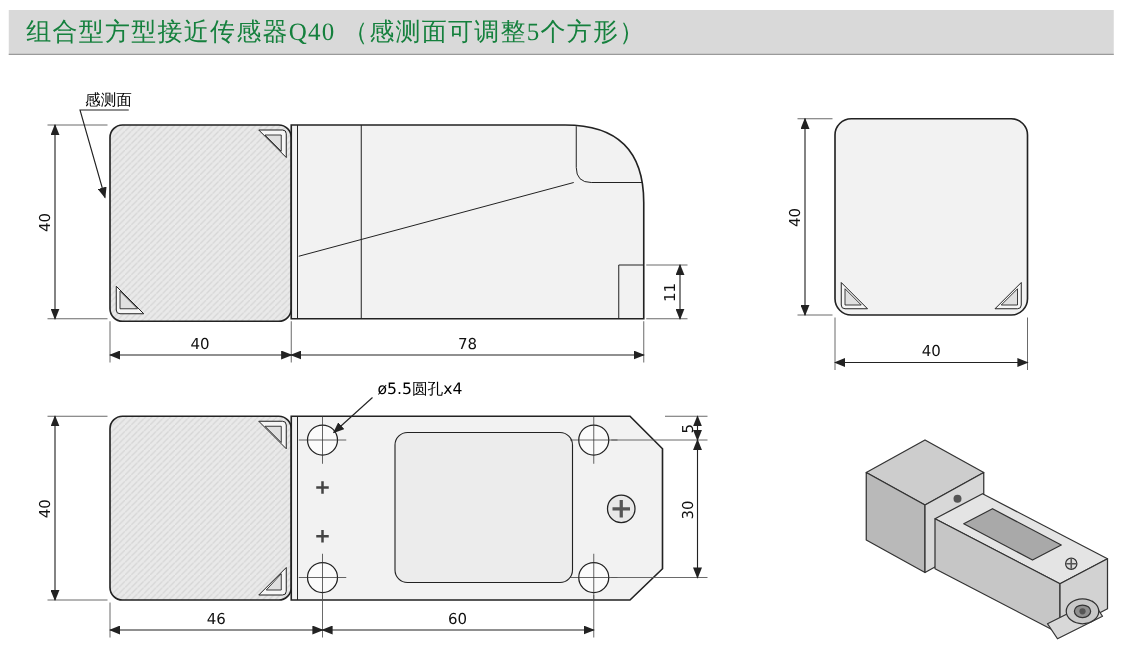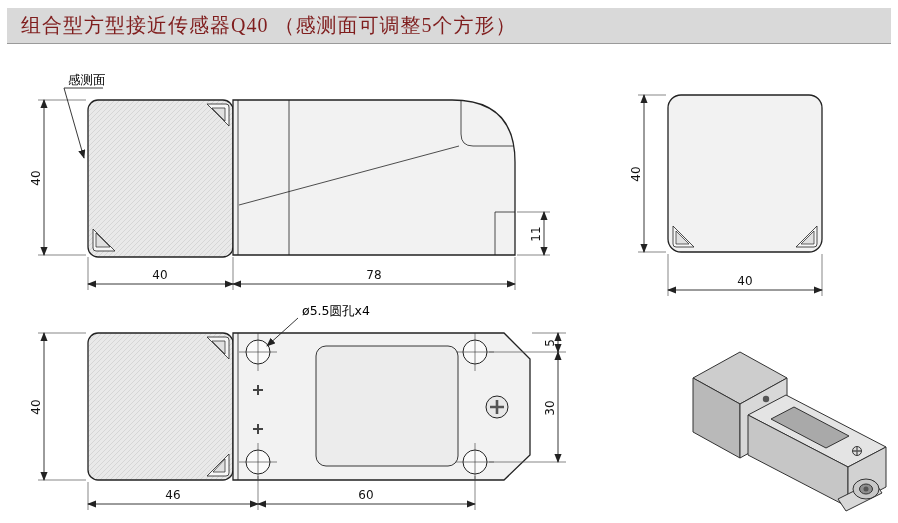--- a/index.html
+++ b/index.html
@@ -5,21 +5,21 @@
   html,body{margin:0;padding:0;background:#ffffff;}
   body{width:898px;height:523px;position:relative;overflow:hidden;
        font-family:"DejaVu Sans","Liberation Sans",sans-serif;}
   .titlebar{
     position:absolute;left:7px;right:7px;top:8px;height:36px;
     background:#d9d9d9;border-bottom:1px solid #9a9a9a;
     display:flex;align-items:center;padding-left:14px;box-sizing:border-box;
   }
   .titlebar .title-text{
     font:20px "Liberation Serif","DejaVu Serif",serif;
-    color:#7f1d1d;letter-spacing:1px;white-space:nowrap;text-align:right;
+    color:#15803d;letter-spacing:1px;white-space:nowrap;text-align:right;
   }
   svg.drawing{position:absolute;left:0;top:0;}
   .outline{fill:#f2f2f2;stroke:#222;stroke-width:1.3;}
   .hatched{fill:url(#hatch);stroke:#222;stroke-width:1.3;}
   .thin{stroke:#222;stroke-width:.8;fill:none;}
   .tri{stroke:#222;stroke-width:.8;fill:#f6f6f6;}
   .tri-in{stroke:#222;stroke-width:.7;fill:#e0e0e0;}
   .ext{stroke:#555;stroke-width:.7;fill:none;}
   .dim{stroke:#222;stroke-width:.9;fill:none;}
   .cl{stroke:#333;stroke-width:.6;}

